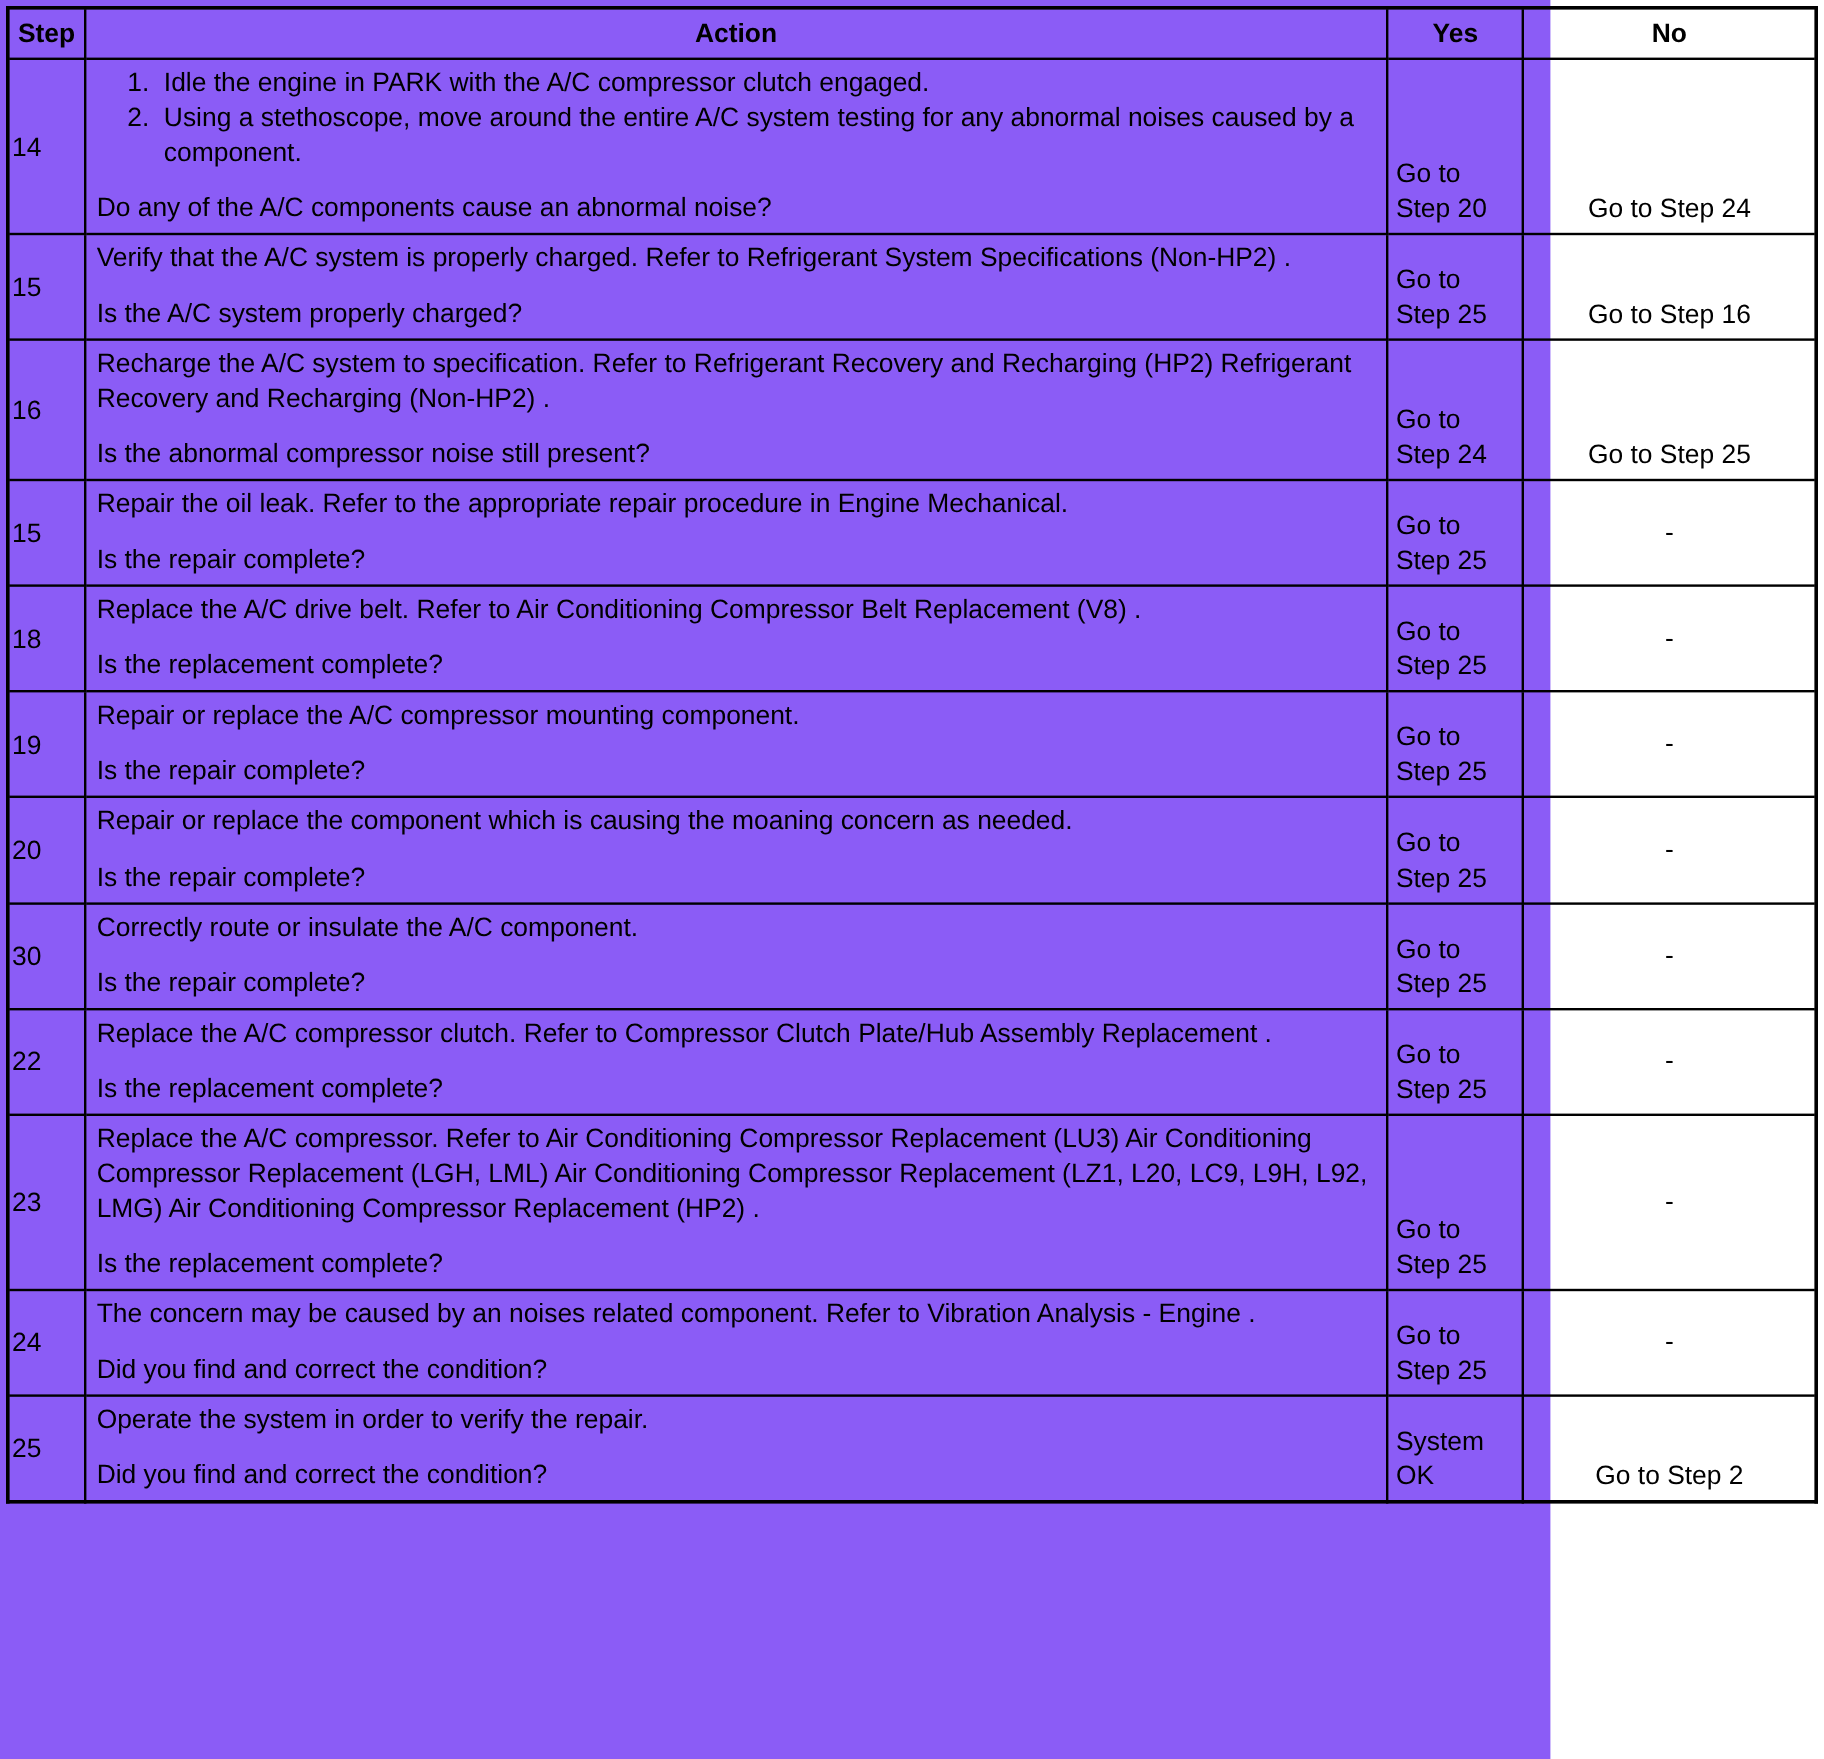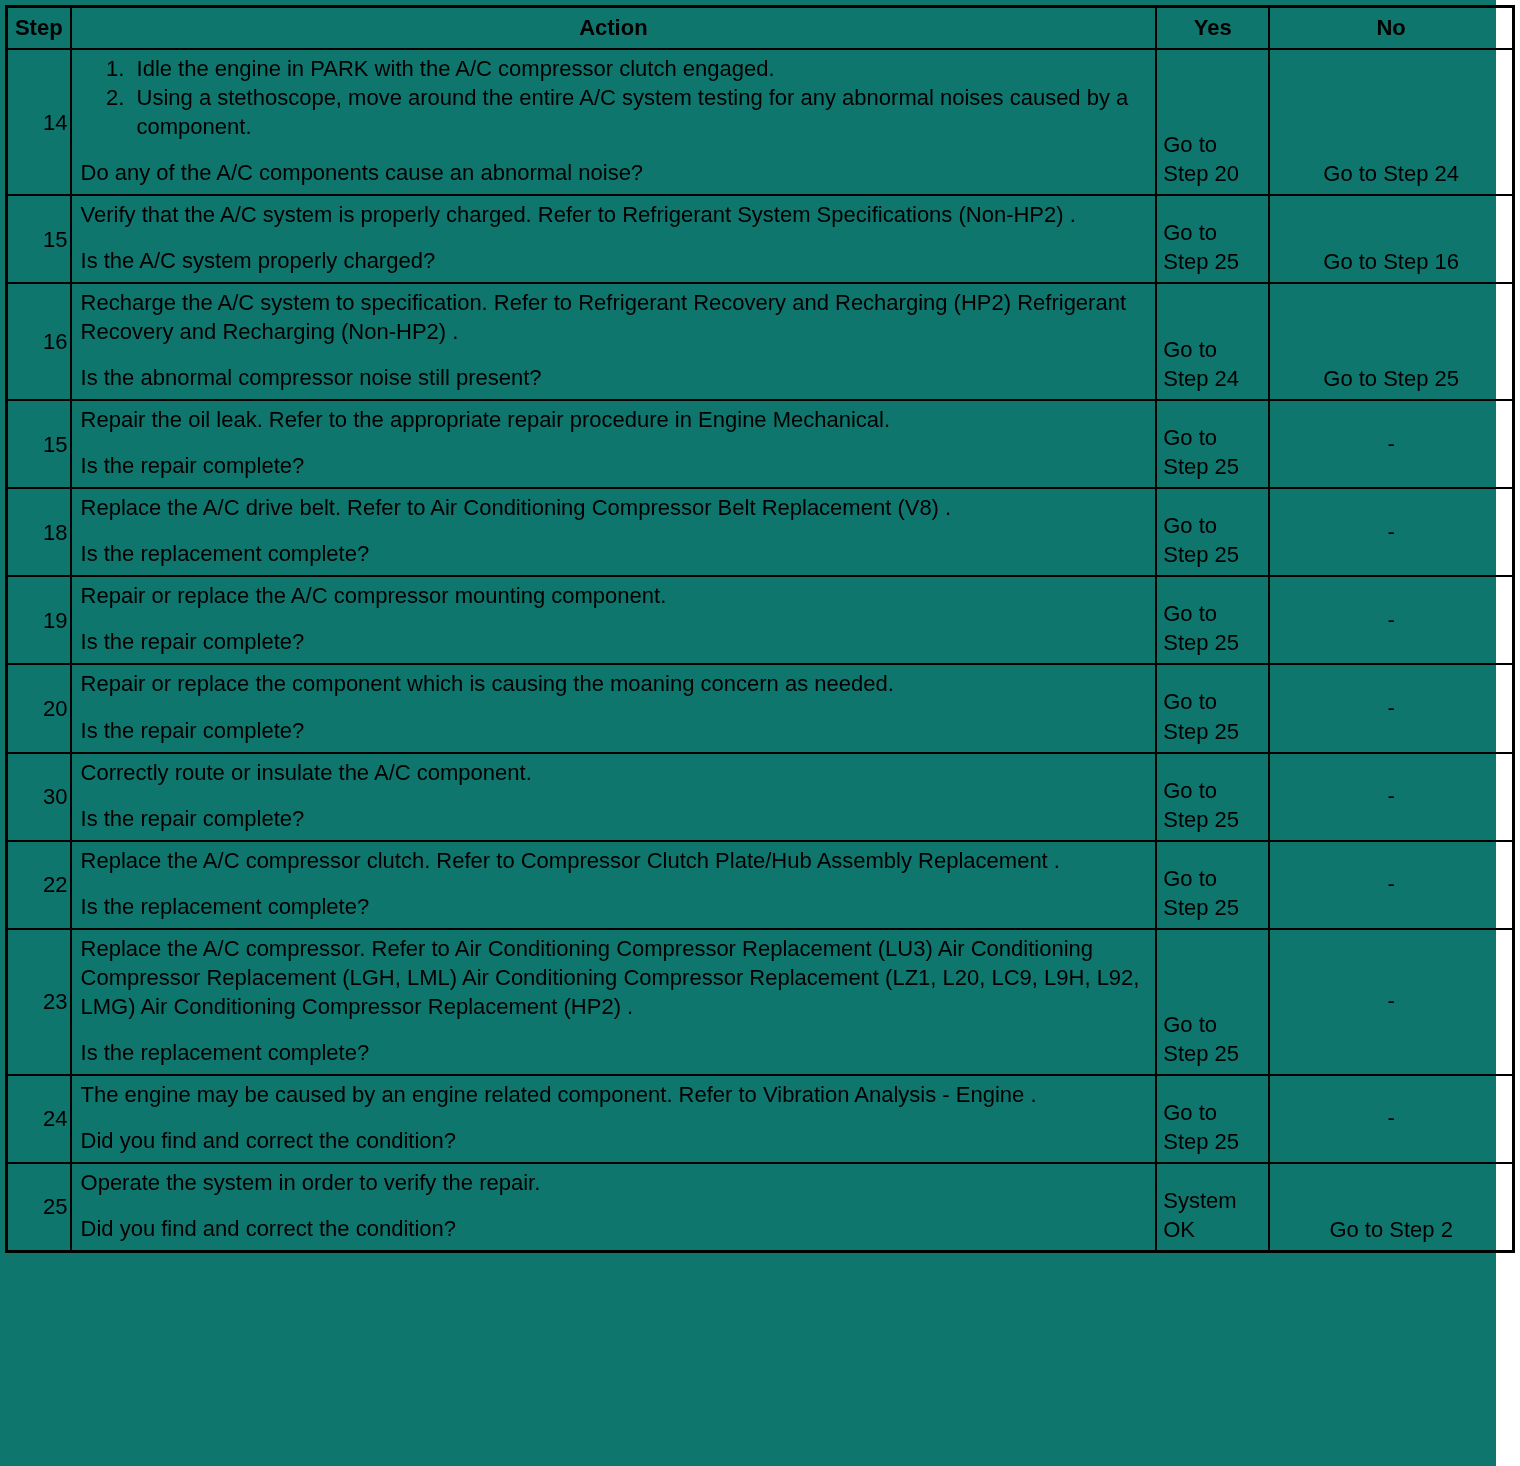--- a/index.html
+++ b/index.html
@@ -5,25 +5,25 @@
   html, body {
     margin: 0;
     padding: 0;
     background: #ffffff;
   }
   body {
     font-family: "Liberation Sans", "DejaVu Sans", sans-serif;
     color: #000000;
   }
   .page {
-    width: 1496px;
+    width: 1292px;
     min-height: 1466px;
     box-sizing: border-box;
     padding: 5px;
-    background: #0f766e;
+    background: #8b5cf6;
   }
   table.diag {
     border-collapse: collapse;
     width: 1510px;
     table-layout: fixed;
     border: 3px solid #000;
   }
   table.diag th, table.diag td {
     border: 2px solid #000;
   }
@@ -32,21 +32,21 @@
     font-weight: bold;
     text-align: center;
     vertical-align: middle;
     padding: 7px 4px;
   }
   td {
     font-size: 22px;
     line-height: 1.32;
   }
   td.step {
-    text-align: right;
+    text-align: left;
     vertical-align: middle;
     padding: 2px;
   }
   td.action {
     vertical-align: top;
     padding: 4px 9px 7px 9px;
   }
   ol.action-list {
     margin: 0;
     padding-left: 50px;
@@ -205,21 +205,21 @@
       <div class="question">Is the replacement complete?</div>
     </td>
     <td class="yes">Go to Step 25</td>
     <td class="no dash">-</td>
   </tr>
 
   <tr>
     <td class="step">24</td>
     <td class="action">
 
-      <div class="action-text">The engine may be caused by an engine related component. Refer to Vibration Analysis - Engine .</div>
+      <div class="action-text">The concern may be caused by an noises related component. Refer to Vibration Analysis - Engine .</div>
       <div class="question">Did you find and correct the condition?</div>
     </td>
     <td class="yes">Go to Step 25</td>
     <td class="no dash">-</td>
   </tr>
 
   <tr>
     <td class="step">25</td>
     <td class="action">
 

